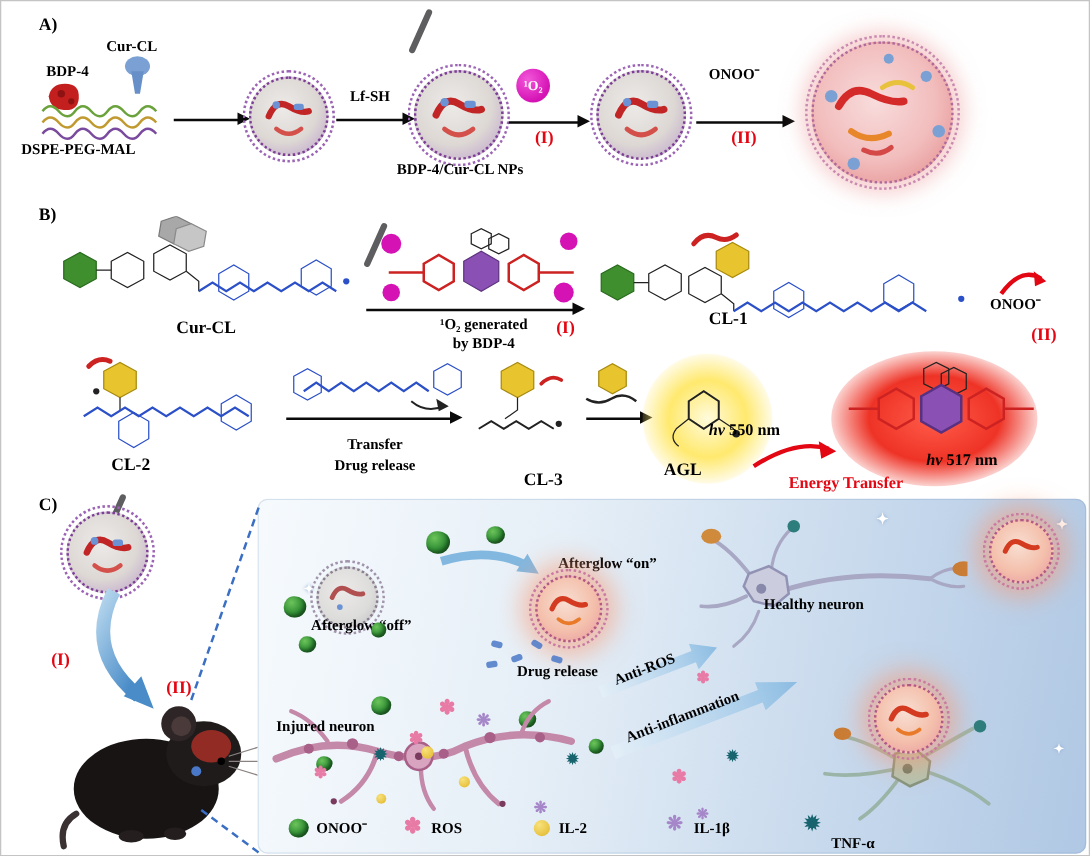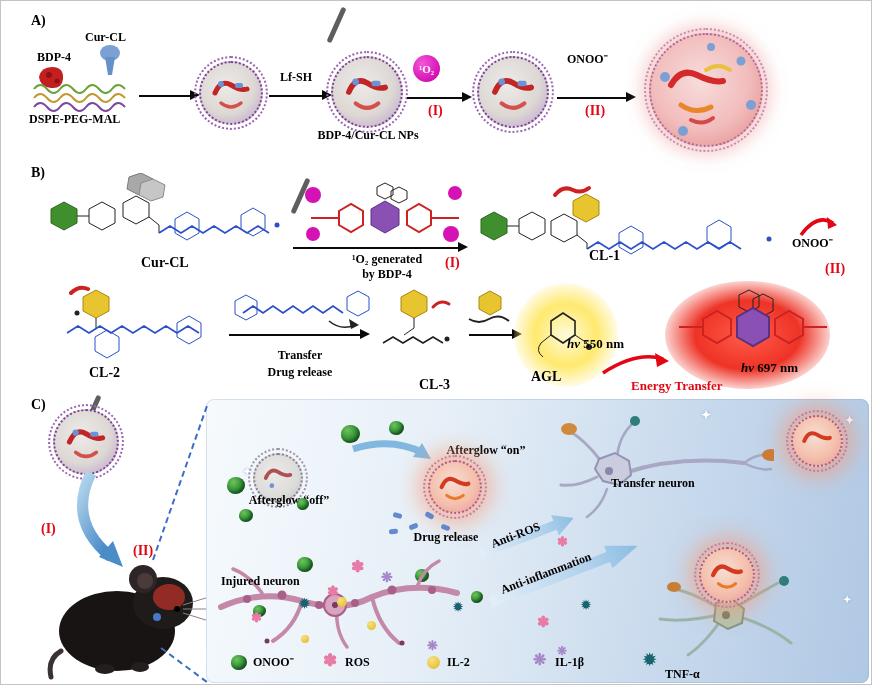--- a/index.html
+++ b/index.html
@@ -73,21 +73,21 @@
   <svg class="abs" style="left:96px;top:42px" width="26" height="36">
     <ellipse cx="13" cy="10" rx="10" ry="8" fill="#7aa0d4"></ellipse>
     <path d="M8 14 L18 14 L15 32 L11 32 Z" fill="#6890c8"></path>
   </svg>
 
   <svg class="abs" style="left:30px;top:82px" width="108" height="30">
     <path d="M3 6 q6 -8 13 0 t13 0 t13 0 t13 0 t13 0 t13 0 t13 0" stroke="#6aa23c" fill="none" stroke-width="2"></path>
     <path d="M3 15 q6 -8 13 0 t13 0 t13 0 t13 0 t13 0 t13 0 t13 0" stroke="#c09a30" fill="none" stroke-width="2"></path>
     <path d="M3 24 q6 -8 13 0 t13 0 t13 0 t13 0 t13 0 t13 0 t13 0" stroke="#7a4a9e" fill="none" stroke-width="2"></path>
   </svg>
-  <div class="lbl" style="left:28px;top:112px">DSPE-PEG-MAL</div>
+  <div class="lbl" style="left:16px;top:112px">DSPE-PEG-MAL</div>
 
   <div class="arr" style="left:138px;top:94px;width:52px"></div>
 
   <div class="np" style="left:198px;top:60px;width:64px;height:64px">
     <svg viewBox="0 0 60 60">
         <path d="M14 30 q6 -14 16 -8 t16 4" stroke="#c22525" stroke-width="5" fill="none" stroke-linecap="round"></path>
         <path d="M20 40 q10 8 20 0" stroke="#d4504a" stroke-width="3.5" fill="none" stroke-linecap="round"></path>
         <circle cx="20" cy="21" r="3" fill="#6a92d4"></circle>
         <rect x="34" y="20" width="8" height="5" rx="2" fill="#6a92d4"></rect>
       </svg>
@@ -182,21 +182,21 @@
     <polygon points="12,38 25,31 38,38 38,52 25,59 12,52" fill="#3f8f2f" stroke="#2a6b1e"></polygon>
     <line x1="38" y1="45" x2="50" y2="45" stroke="#222"></line>
     <polygon points="50,38 63,31 76,38 76,52 63,59 50,52" fill="none" stroke="#222"></polygon>
     <polygon points="82,40 95,33 108,40 108,54 95,61 82,54" fill="none" stroke="#222"></polygon>
     <path d="M108 54 l10 8 v6" stroke="#222" fill="none"></path>
     <path d="M118 68 l11 -7 l11 7 l11 -7 l11 7 l11 -7 l11 7 l11 -7 l11 7 l11 -7 l11 7 l11 -7 l11 7 l11 -7 l11 7" stroke="#2b50c8" stroke-width="1.8" fill="none"></path>
     <polygon points="150,52 162,45 174,52 174,66 162,73 150,66" fill="none" stroke="#2b50c8"></polygon>
     <polygon points="238,46 250,39 262,46 262,60 250,67 238,60" fill="none" stroke="#2b50c8"></polygon>
     <circle cx="300" cy="58" r="2.5" fill="#2b50c8"></circle>
   </svg>
-  <div class="lbl big" style="left:588px;top:247px">CL-1</div>
+  <div class="lbl big" style="left:566px;top:247px">CL-1</div>
 
   <svg class="abs" style="left:796px;top:210px" width="44" height="28">
     <path d="M4 24 Q20 2 36 12" stroke="#e30613" stroke-width="3.5" fill="none"></path>
     <polygon points="40,14 30,6 31,18" fill="#e30613"></polygon>
   </svg>
   <div class="lbl" style="left:791px;top:236px">ONOO⁻</div>
   <div class="lbl red big" style="left:824px;top:260px">(II)</div>
 
   <svg class="abs" style="left:36px;top:282px" width="200" height="80">
     <path d="M34 10 q8 -8 17 -4" stroke="#cc2222" stroke-width="4" fill="none" stroke-linecap="round"></path>
@@ -258,21 +258,21 @@
     <polygon points="70,12 80,7 90,12 90,24 80,29 70,24" fill="none" stroke="#222"></polygon>
     <polygon points="84,16 94,11 104,16 104,28 94,33 84,28" fill="none" stroke="#222"></polygon>
     <polygon points="68,34 84,25 100,34 100,54 84,63 68,54" fill="#8a50b4" stroke="#5a3080" stroke-width="2"></polygon>
     <polygon points="34,36 48,28 62,36 62,52 48,60 34,52" fill="none" stroke="#cc2222" stroke-width="2"></polygon>
     <polygon points="106,36 120,28 134,36 134,52 120,60 106,52" fill="none" stroke="#cc2222" stroke-width="2"></polygon>
     <line x1="10" y1="44" x2="34" y2="44" stroke="#cc2222" stroke-width="2"></line>
     <line x1="134" y1="44" x2="158" y2="44" stroke="#cc2222" stroke-width="2"></line>
   </svg>
   <div class="lbl" style="left:740px;top:360px;font-size:13px">
     <span class="ital">hv</span>
-    <span>697 nm</span>
+    <span>517 nm</span>
   </div>
 
   <div class="lbl big" style="left:30px;top:396px">C)</div>
   <div class="rod" style="left:88px;top:393px"></div>
 
   <div class="np" style="left:52px;top:408px;width:66px;height:66px">
     <svg viewBox="0 0 60 60">
         <path d="M14 30 q6 -14 16 -8 t16 4" stroke="#c22525" stroke-width="5" fill="none" stroke-linecap="round"></path>
         <path d="M20 40 q10 8 20 0" stroke="#d4504a" stroke-width="3.5" fill="none" stroke-linecap="round"></path>
         <circle cx="20" cy="21" r="3" fill="#6a92d4"></circle>
@@ -412,21 +412,21 @@
       <path d="M78 46 Q80 25 94 12" stroke-width="2.5"></path>
       <path d="M58 66 Q38 76 22 74" stroke-width="3"></path>
       <path d="M68 78 Q62 96 48 106" stroke-width="2.5"></path>
     </g>
     <path d="M60 48 l16 -6 l14 8 l2 14 l-12 10 l-16 -4 l-8 -12 z" fill="#ccccdf" stroke="#9292b4" stroke-width="2"></path>
     <circle cx="70" cy="60" r="4" fill="#8888aa"></circle>
     <ellipse cx="30" cy="18" rx="8" ry="6" fill="#d08a3c"></ellipse>
     <ellipse cx="232" cy="44" rx="9" ry="6" fill="#c87c34"></ellipse>
     <circle cx="96" cy="10" r="5" fill="#2e7d7d"></circle>
   </svg>
-  <div class="lbl" style="left:610px;top:476px">Transfer neuron</div>
+  <div class="lbl" style="left:610px;top:476px">Healthy neuron</div>
 
   <svg class="abs" style="left:615px;top:552px" width="190" height="118">
     <g stroke="#9ab4a8" fill="none" stroke-linecap="round" stroke-width="3">
       <path d="M110 60 Q80 40 58 36"></path>
         <path d="M110 60 Q140 42 162 30"></path>
       <path d="M110 60 Q150 70 175 90"></path>
         <path d="M110 60 Q90 90 72 102"></path>
       <path d="M110 60 Q70 70 44 66"></path>
     </g>
     <path d="M100 50 l16 -4 l12 10 l-2 14 l-14 6 l-14 -8 z" fill="#b4c4b0" stroke="#84947f" stroke-width="2"></path>

